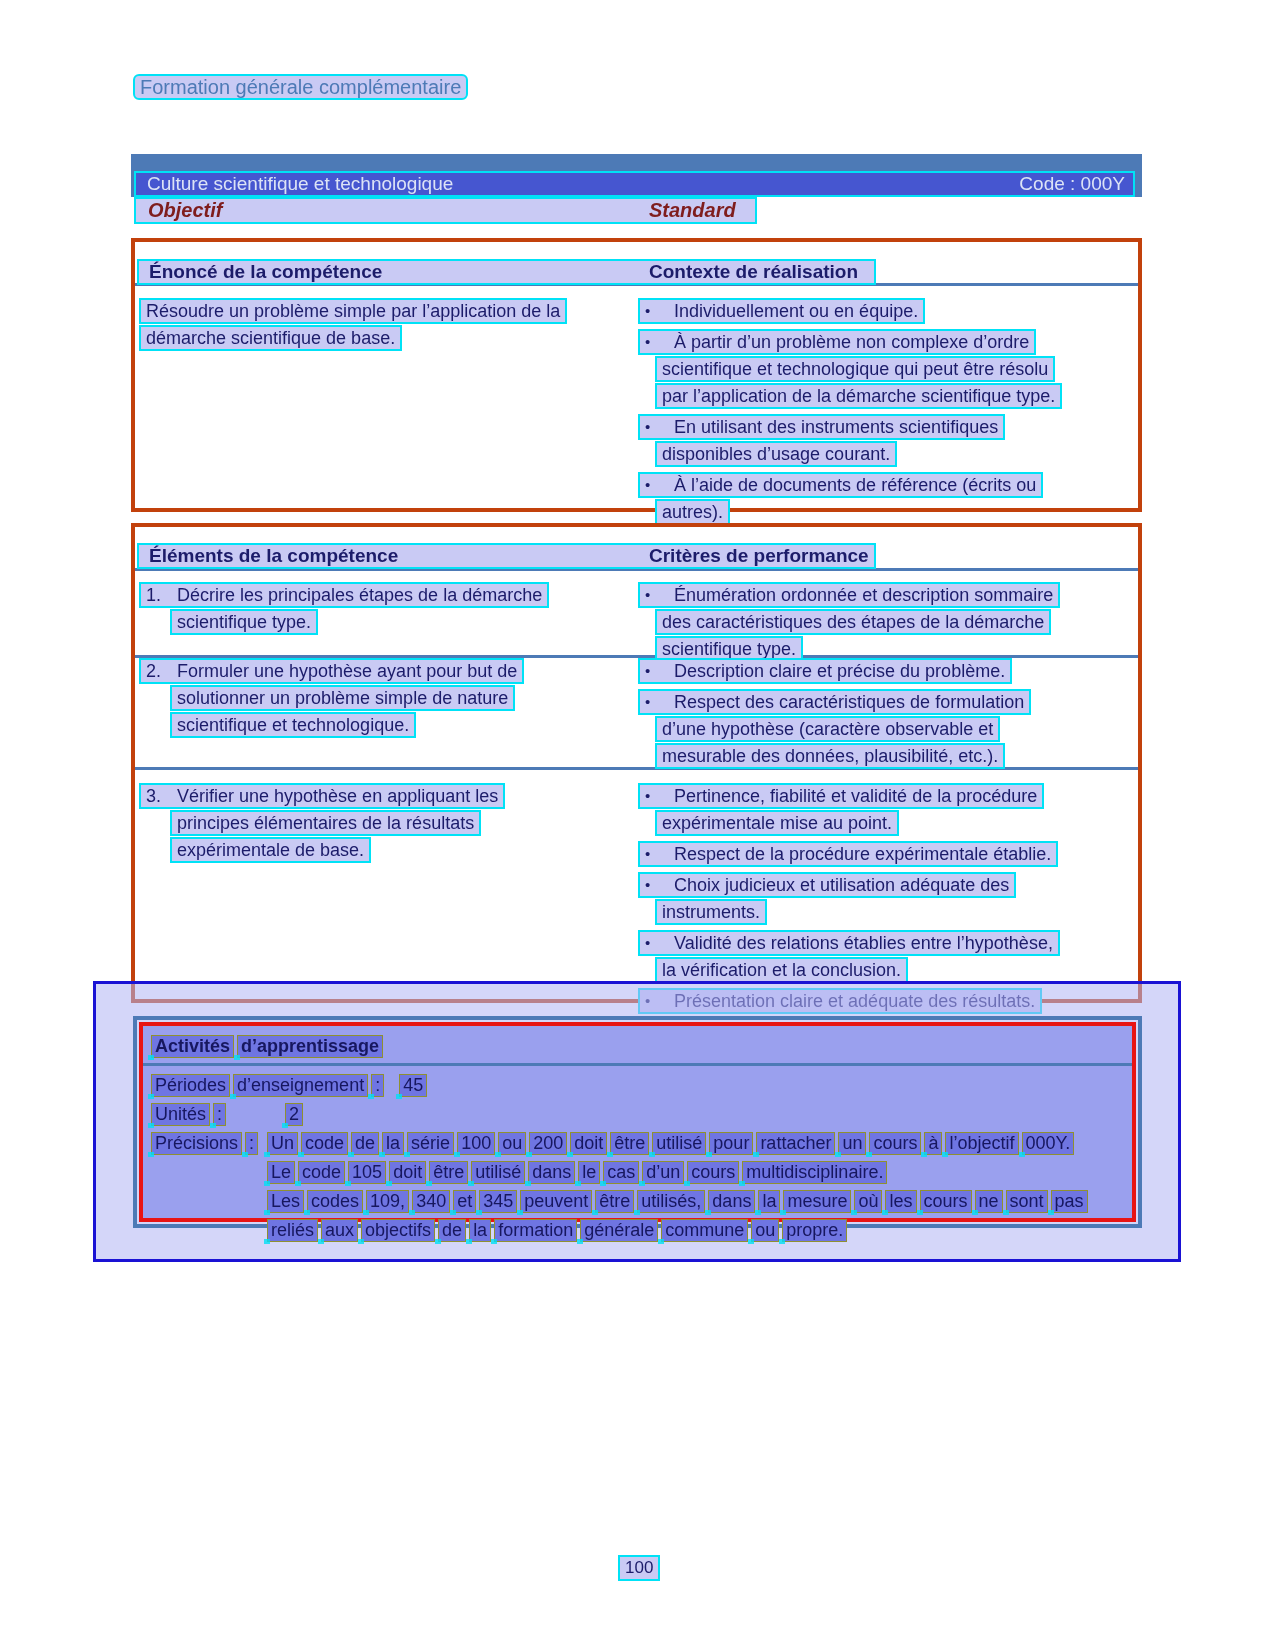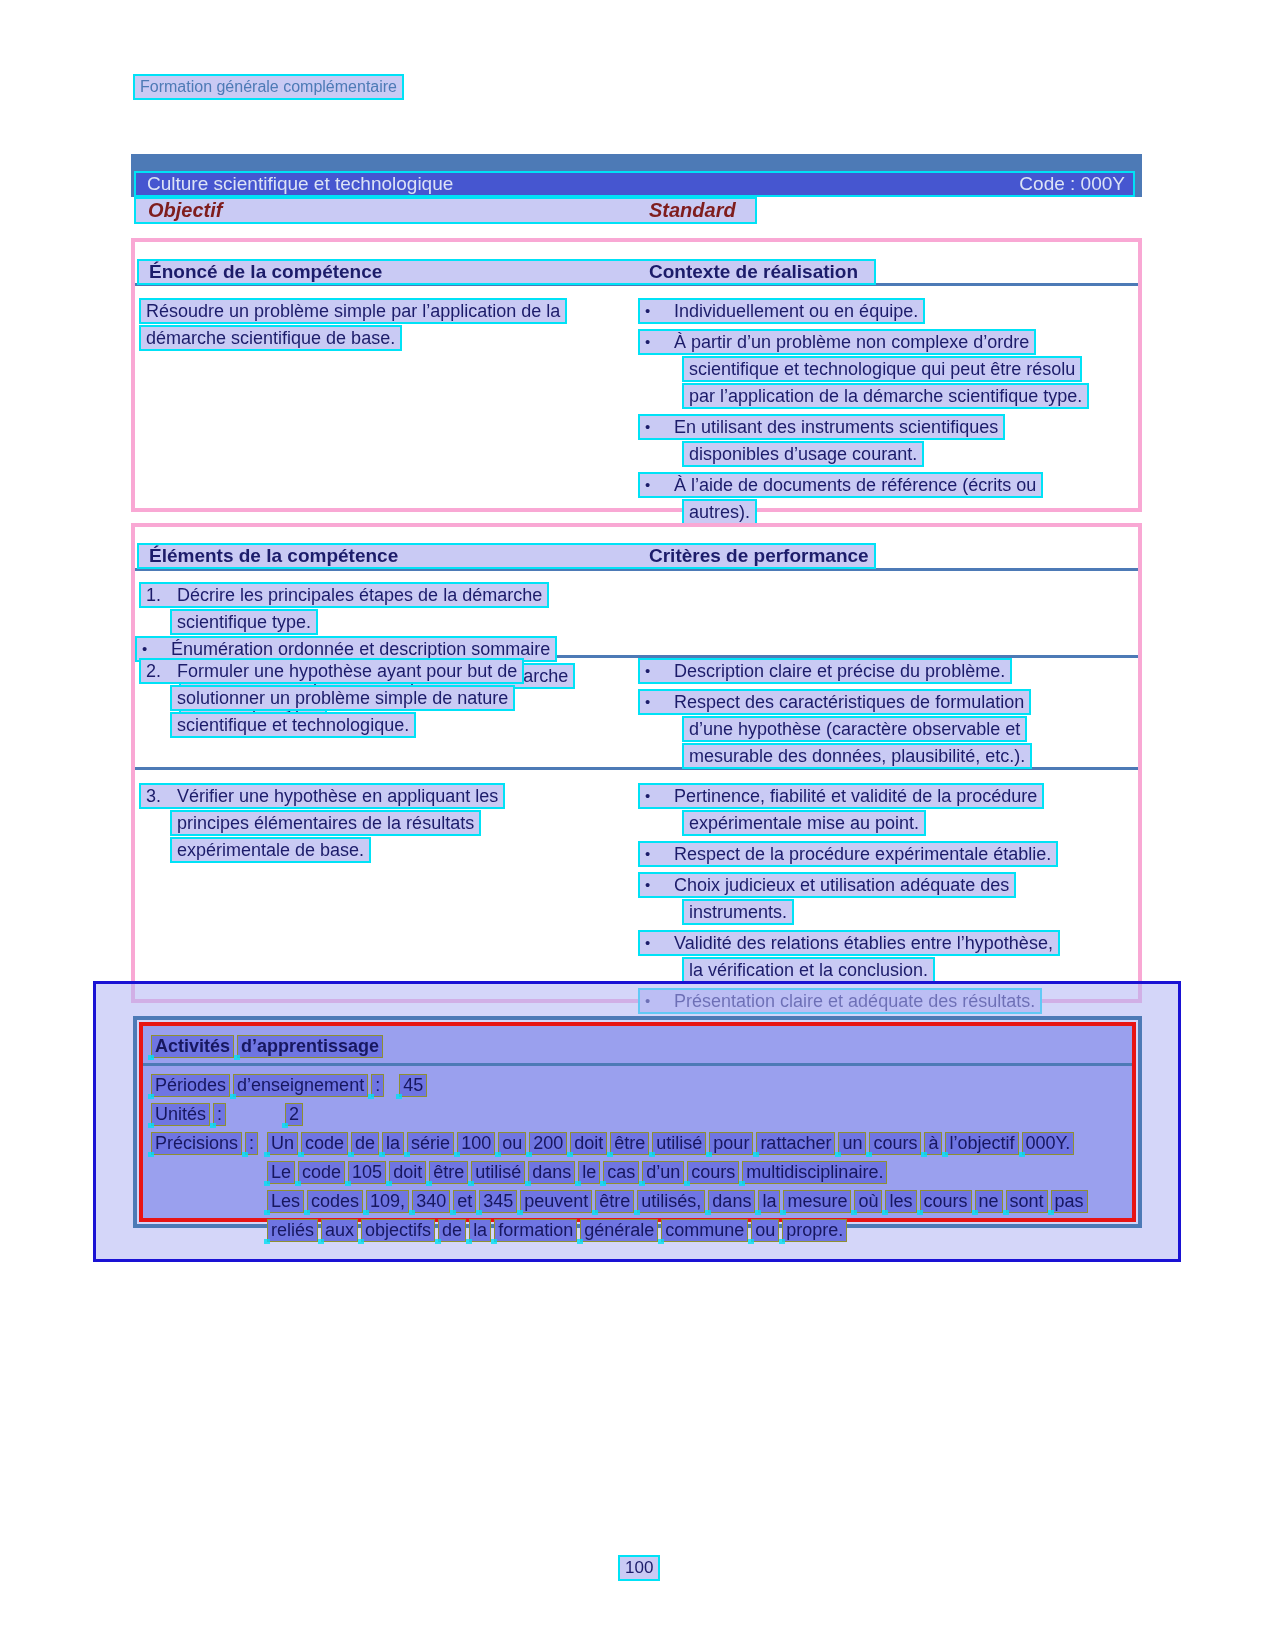--- a/index.html
+++ b/index.html
@@ -5,41 +5,41 @@
   html,body{margin:0;padding:0;background:#ffffff;}
   .page{position:relative;width:1275px;height:1651px;background:#ffffff;overflow:hidden;
         font-family:"Liberation Sans","DejaVu Sans",sans-serif;color:#1c1c6a;}
 
   
   .chip{display:table;background:#c9caf4;border:2px solid #00e2f6;padding:1px 5px;
         font-size:18px;line-height:20px;white-space:nowrap;margin:0 0 1px 0;}
   .grp{margin-bottom:5px;}
   .blt{display:inline-block;width:29px;font-size:15px;vertical-align:top;}
   .num{display:inline-block;width:31px;}
-  .cont{margin-left:44px;}
+  .cont{margin-left:17px;}
   .contnum{margin-left:31px;}
 
   
-  .title-chip{position:absolute;left:133px;top:74px;color:#4d7ab6;font-size:16px;}
+  .title-chip{position:absolute;left:133px;top:74px;color:#4d7ab6;font-size:20px;border-radius:6px;}
 
   
   .topbar{position:absolute;left:131px;top:132px;width:1011px;height:43px;background:#4d7ab6;margin-top:22px;}
   .topband{position:absolute;left:3px;right:7px;top:17px;height:22px;background:#4656d0;
            border:2px solid #00e2f6;color:#dce3f6;font-size:19px;line-height:22px;white-space:nowrap;}
   .topband .bt{position:absolute;left:11px;top:0;}
   .topband .bc{position:absolute;right:8px;top:0;}
 
   
   .objband{position:absolute;left:134px;top:197px;width:619px;height:23px;background:#c9caf4;
            border:2px solid #00e2f6;font-size:20px;line-height:23px;font-weight:bold;font-style:italic;color:#7f1d1d;}
   .objband .o1{position:absolute;left:12px;top:0;}
   .objband .o2{position:absolute;left:513px;top:0;}
 
   
-  .tbl{position:absolute;left:131px;width:1011px;border:4px solid #f9a8d4;box-sizing:border-box;background:#ffffff;}
+  .tbl{position:absolute;left:131px;width:1011px;border:4px solid #c2410c;box-sizing:border-box;background:#ffffff;}
   .t1{top:238px;height:274px;}
   .t2{top:523px;height:480px;z-index:1;}
   .thead{height:44px;border-bottom:3px solid #4d7ab6;box-sizing:border-box;position:relative;}
   .headband{position:absolute;left:2px;width:735px;background:#c9caf4;border:2px solid #00e2f6;
             height:22px;font-size:19px;line-height:22px;font-weight:bold;white-space:nowrap;}
   .t1 .headband{top:17px;}
   .t2 .headband{top:16px;}
   .headband .h1{position:absolute;left:10px;top:0;}
   .headband .h2{position:absolute;left:510px;top:0;}
   .trow{display:flex;box-sizing:border-box;}
@@ -139,21 +139,21 @@
   </div>
 
   <div class="tbl t2">
     <div class="thead">
       <div class="headband">
         <span class="h1">Éléments de la compétence</span>
         <span class="h2">Critères de performance</span>
       </div>
     </div>
 
-    <div class="trow" style="height:84px;padding-top:11px;flex-direction:column;">
+    <div class="trow" style="height:84px;padding-top:11px;">
       <div class="cl">
         <div class="chip">
             <span class="num">1.</span>
             <span>Décrire les principales étapes de la démarche</span>
           </div>
         <div class="chip contnum">scientifique type.</div>
       </div>
       <div class="cr">
         <div class="grp">
           <div class="chip">

